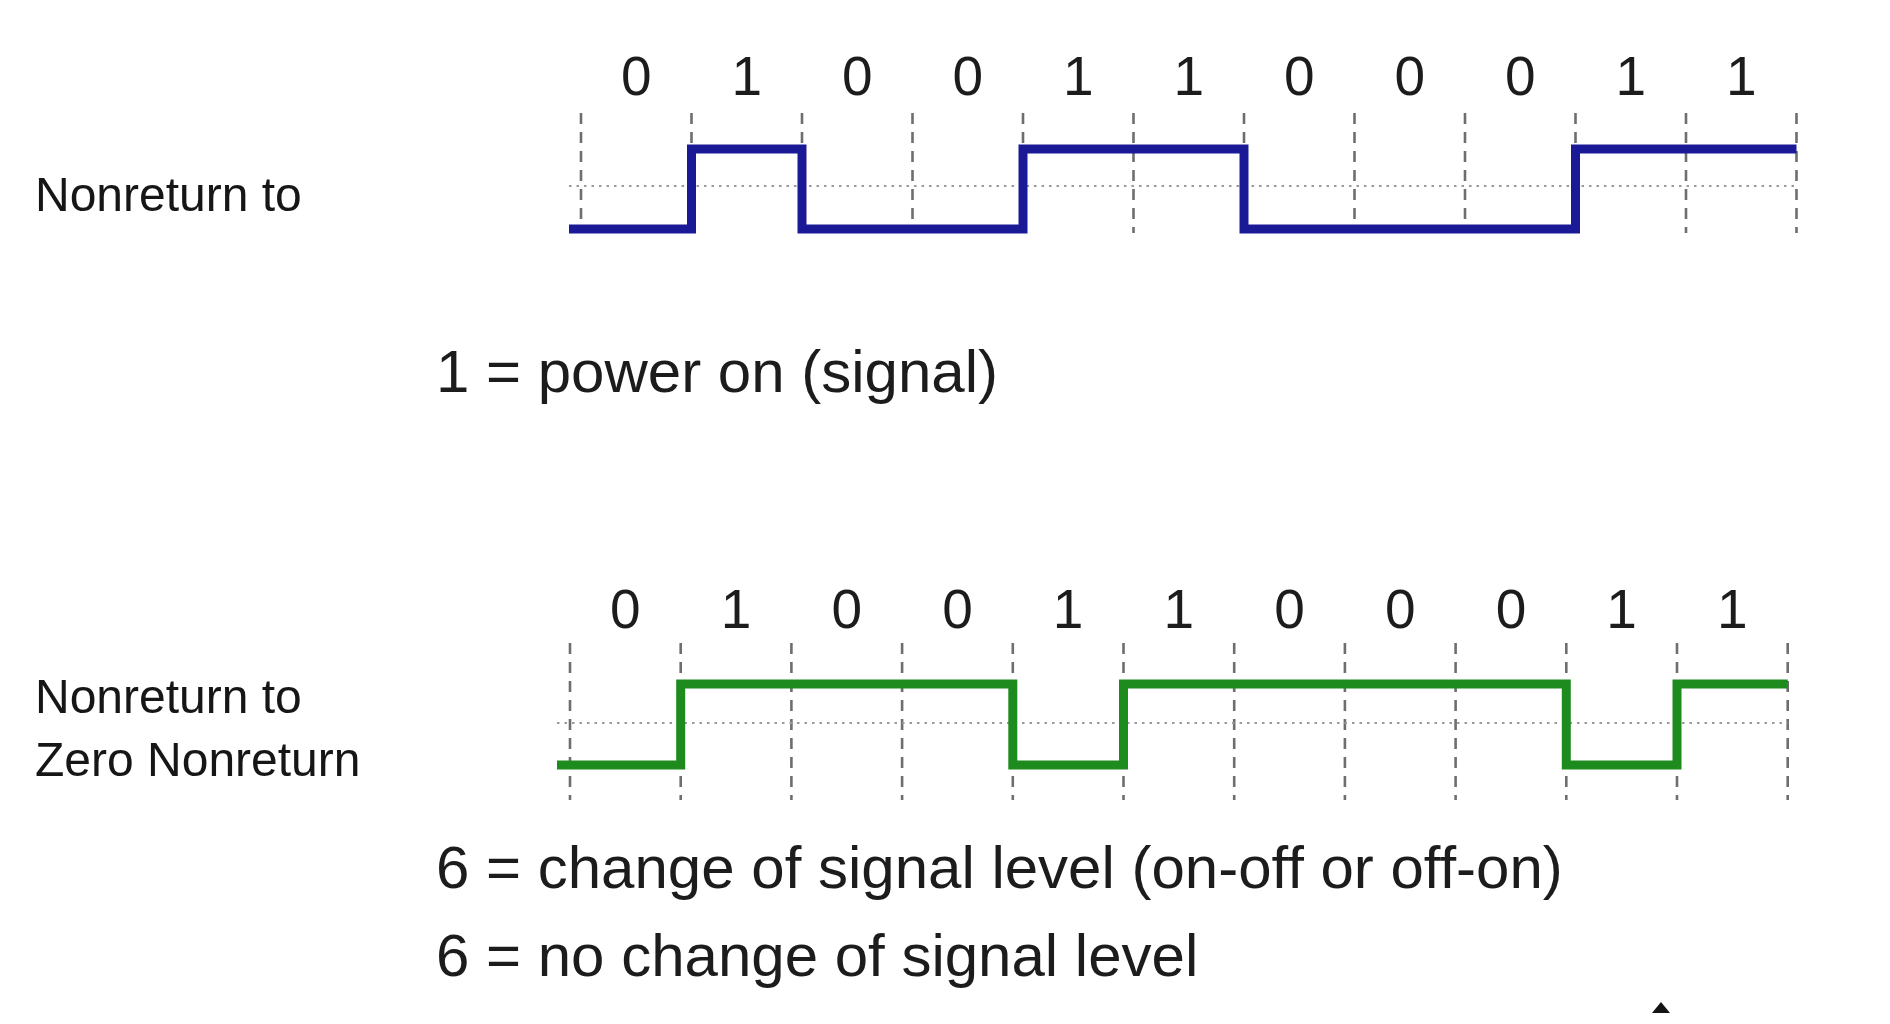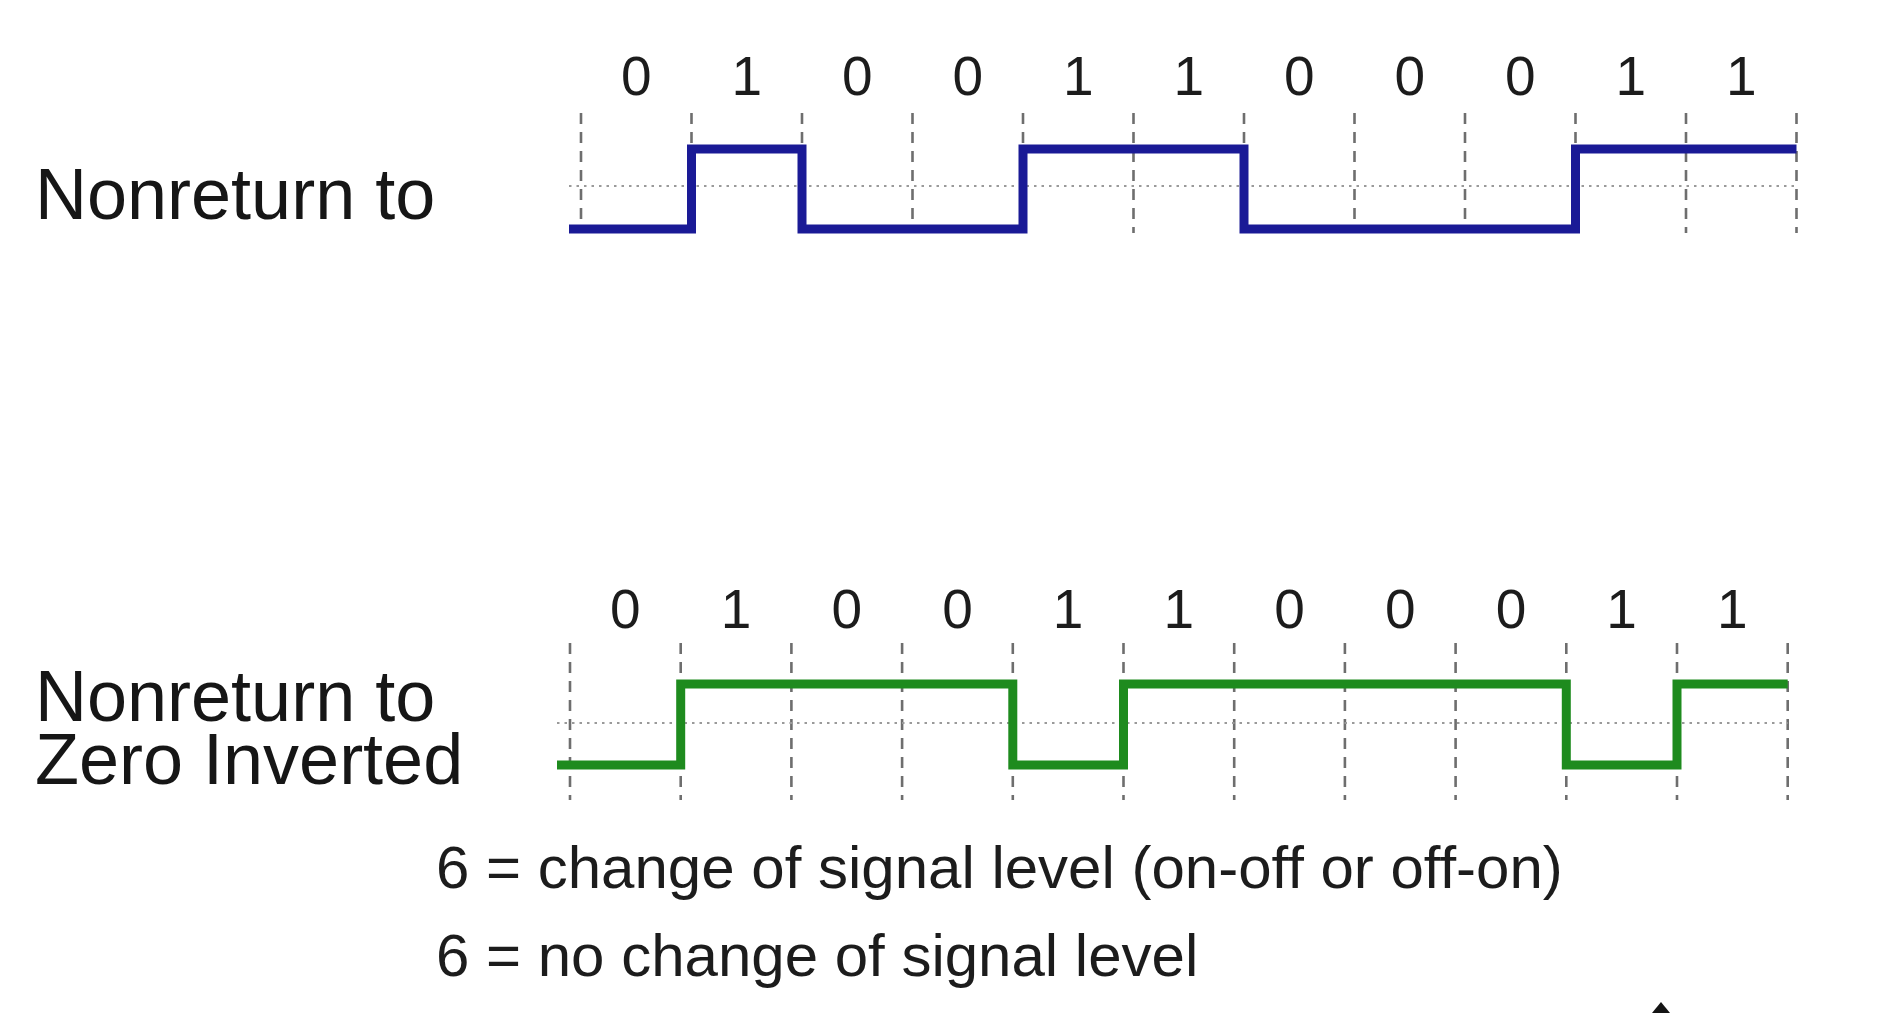--- a/index.html
+++ b/index.html
@@ -1,18 +1,18 @@
 <!DOCTYPE html>
 <html><head>
 <meta charset="utf-8">
 <style>
   html,body{margin:0;padding:0;background:#fff;}
   .page{position:relative;width:1890px;height:1024px;background:#ffffff;overflow:hidden;
         font-family:"Liberation Sans", sans-serif;}
-  .side-label{position:absolute;left:35px;font-size:72px;line-height:63px;color:#161616;
+  .side-label{position:absolute;left:35px;font-size:48px;line-height:63px;color:#161616;
         letter-spacing:0px;white-space:nowrap;}
   .side-label.nrz{top:163px;}
   .side-label.nrzi{top:665px;}
   .legend{position:absolute;left:436px;font-size:60px;line-height:82px;color:#1c1c1c;
         white-space:nowrap;}
   .legend.nrz{top:331px;}
   .legend.nrzi{top:824px;line-height:88px;}
   svg.wave-svg{position:absolute;left:0;display:block;}
   svg.wave-svg .dash{stroke:#6e6e6e;stroke-width:2.6;stroke-dasharray:11 8;fill:none;}
   svg.wave-svg .dot{stroke:#9a9a9a;stroke-width:2.2;stroke-dasharray:2.5 5;fill:none;}
@@ -58,25 +58,26 @@
         <text class="bit" x="1299.25" y="95">0</text>
         <text class="bit" x="1409.75" y="95">0</text>
         <text class="bit" x="1520.25" y="95">0</text>
         <text class="bit" x="1630.75" y="95">1</text>
         <text class="bit" x="1741.25" y="95">1</text>
       </g>
       <path class="wave" stroke="#1a1a96" d="M 569 229 H 691.5 V 149 H 802 V 229 H 912.5 H 1023 V 149 H 1133.5 H 1244 V 229 H 1354.5 H 1465 H 1575.5 V 149 H 1686 H 1796.5"></path>
     </svg>
 
   <div class="legend nrz">
+    <div>1 = power on (signal)</div>
   </div>
 
   <div class="side-label nrzi">
     <div>Nonreturn to</div>
-    <div>Zero Inverted</div>
+    <div>Zero Nonreturn</div>
   </div>
 
   <svg class="wave-svg" style="top:560px;" width="1890" height="250" viewBox="0 560 1890 250">
       <g>
         <line class="dash" x1="570" y1="643" x2="570" y2="800"></line>
         <line class="dash" x1="680.7" y1="643" x2="680.7" y2="800"></line>
         <line class="dash" x1="791.4" y1="643" x2="791.4" y2="800"></line>
         <line class="dash" x1="902.1" y1="643" x2="902.1" y2="800"></line>
         <line class="dash" x1="1012.8" y1="643" x2="1012.8" y2="800"></line>
         <line class="dash" x1="1123.5" y1="643" x2="1123.5" y2="800"></line>

